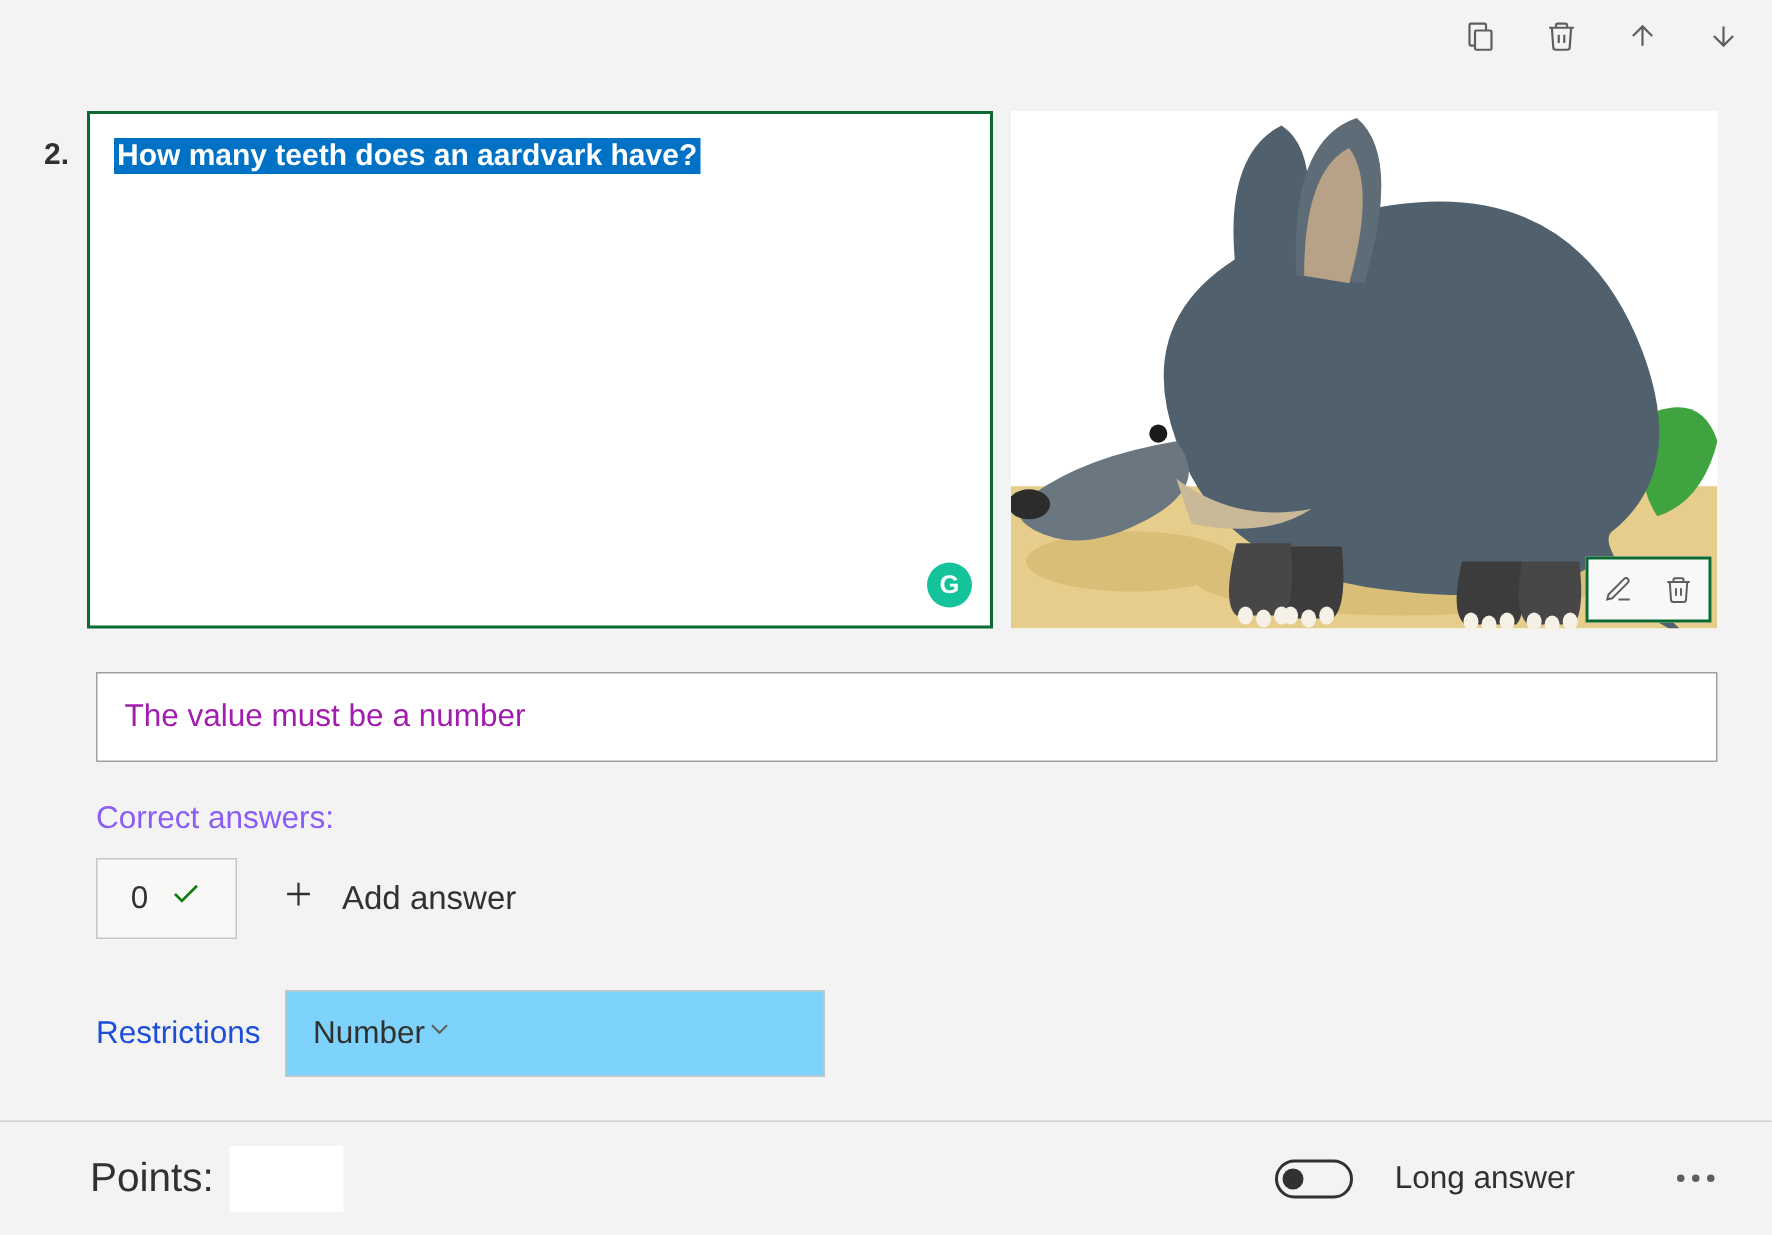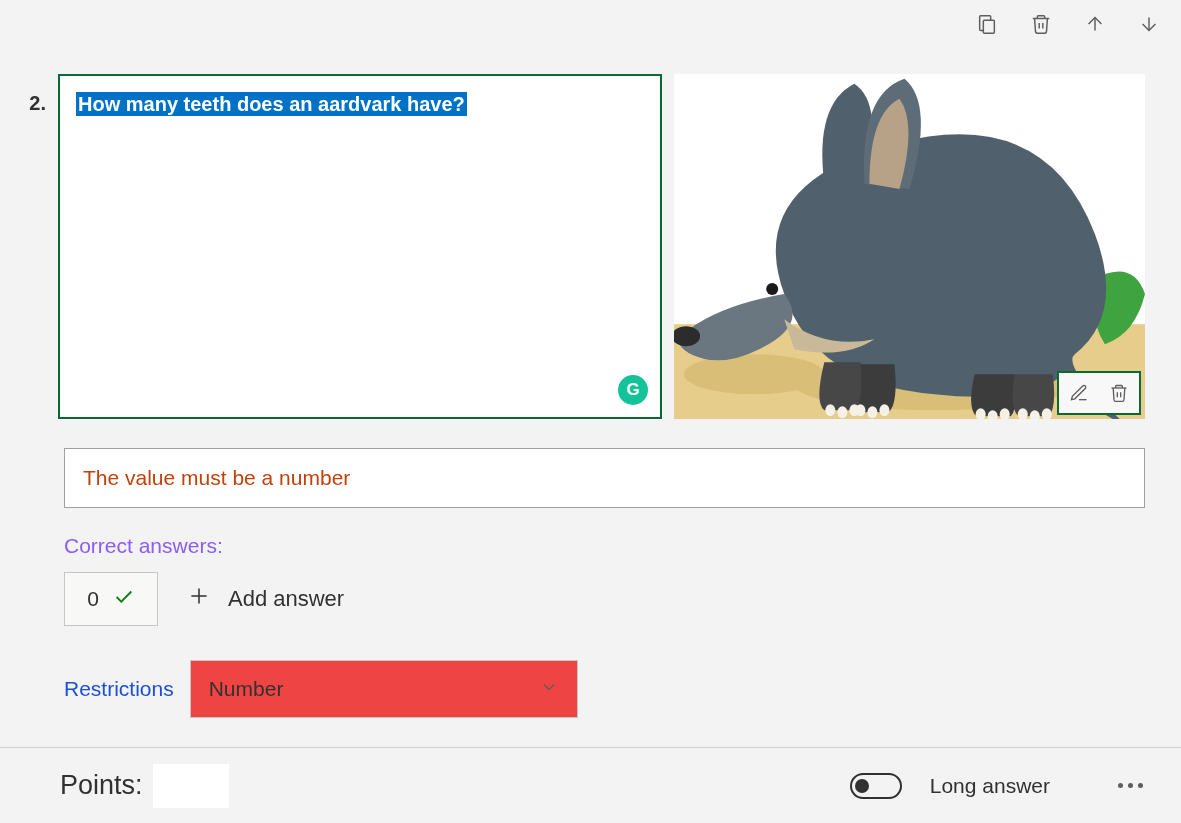--- a/index.html
+++ b/index.html
@@ -105,21 +105,21 @@
       position: absolute;
       top: 448px;
       left: 64px;
       right: 36px;
       height: 60px;
       border: 1px solid #a19f9d;
       background: #fff;
       display: flex;
       align-items: center;
       padding-left: 18px;
-      color: #c2410c;
+      color: #a21caf;
       font-size: 21px;
     }
     .correct-label {
       position: absolute;
       top: 534px;
       left: 64px;
       font-size: 21px;
       color: #8b5cf6;
     }
     .answer-row {
@@ -155,27 +155,27 @@
     .rest-row {
       position: absolute;
       top: 660px;
       left: 64px;
       display: flex;
       align-items: center;
       gap: 16px;
     }
     .rest-label { font-size: 21px; color: #1d4ed8; }
     .rest-select {
-      width: 388px;
+      width: 360px;
       height: 58px;
       border: 1px solid #c8c6c4;
-      background: #ef4444;
-      display: flex;
-      align-items: center;
-      justify-content: space-between;
+      background: #7dd3fc;
+      display: flex;
+      align-items: center;
+      justify-content: flex-start;
       padding: 0 18px;
       font-size: 21px;
       color: #323130;
       cursor: pointer;
     }
     .footer {
       position: absolute;
       left: 0; right: 0; bottom: 0;
       height: 76px;
       border-top: 1px solid #d2d0ce;

